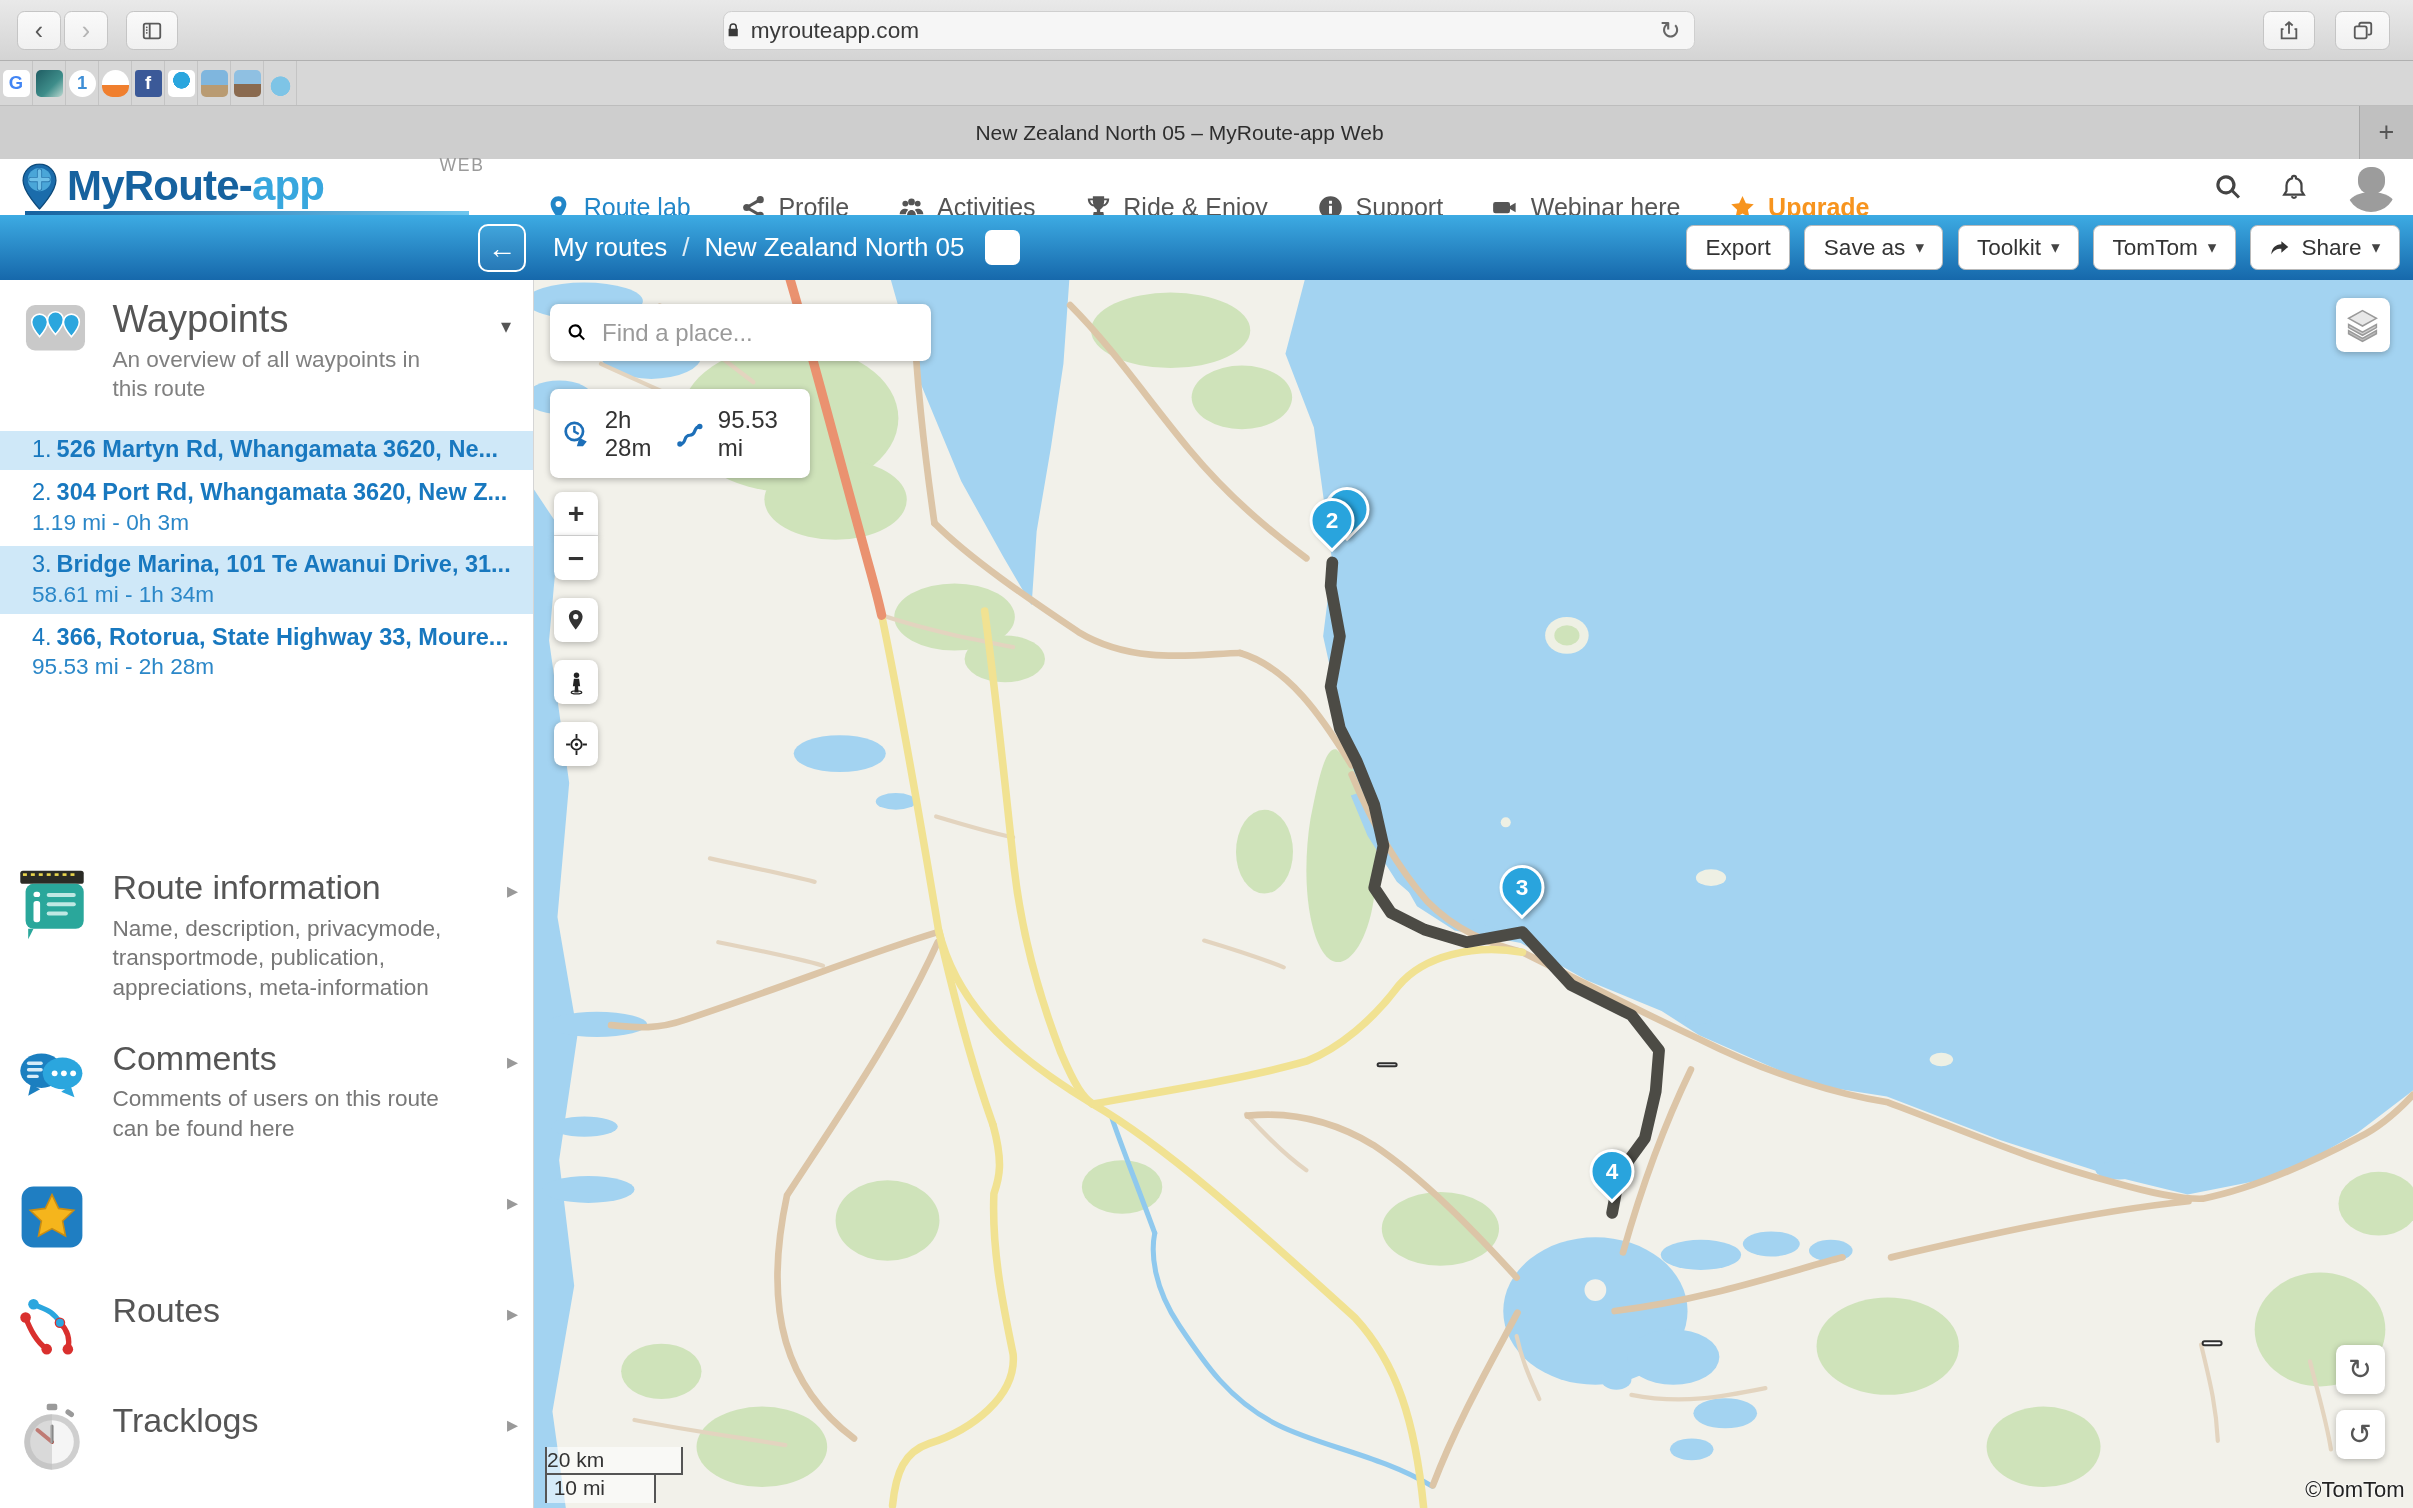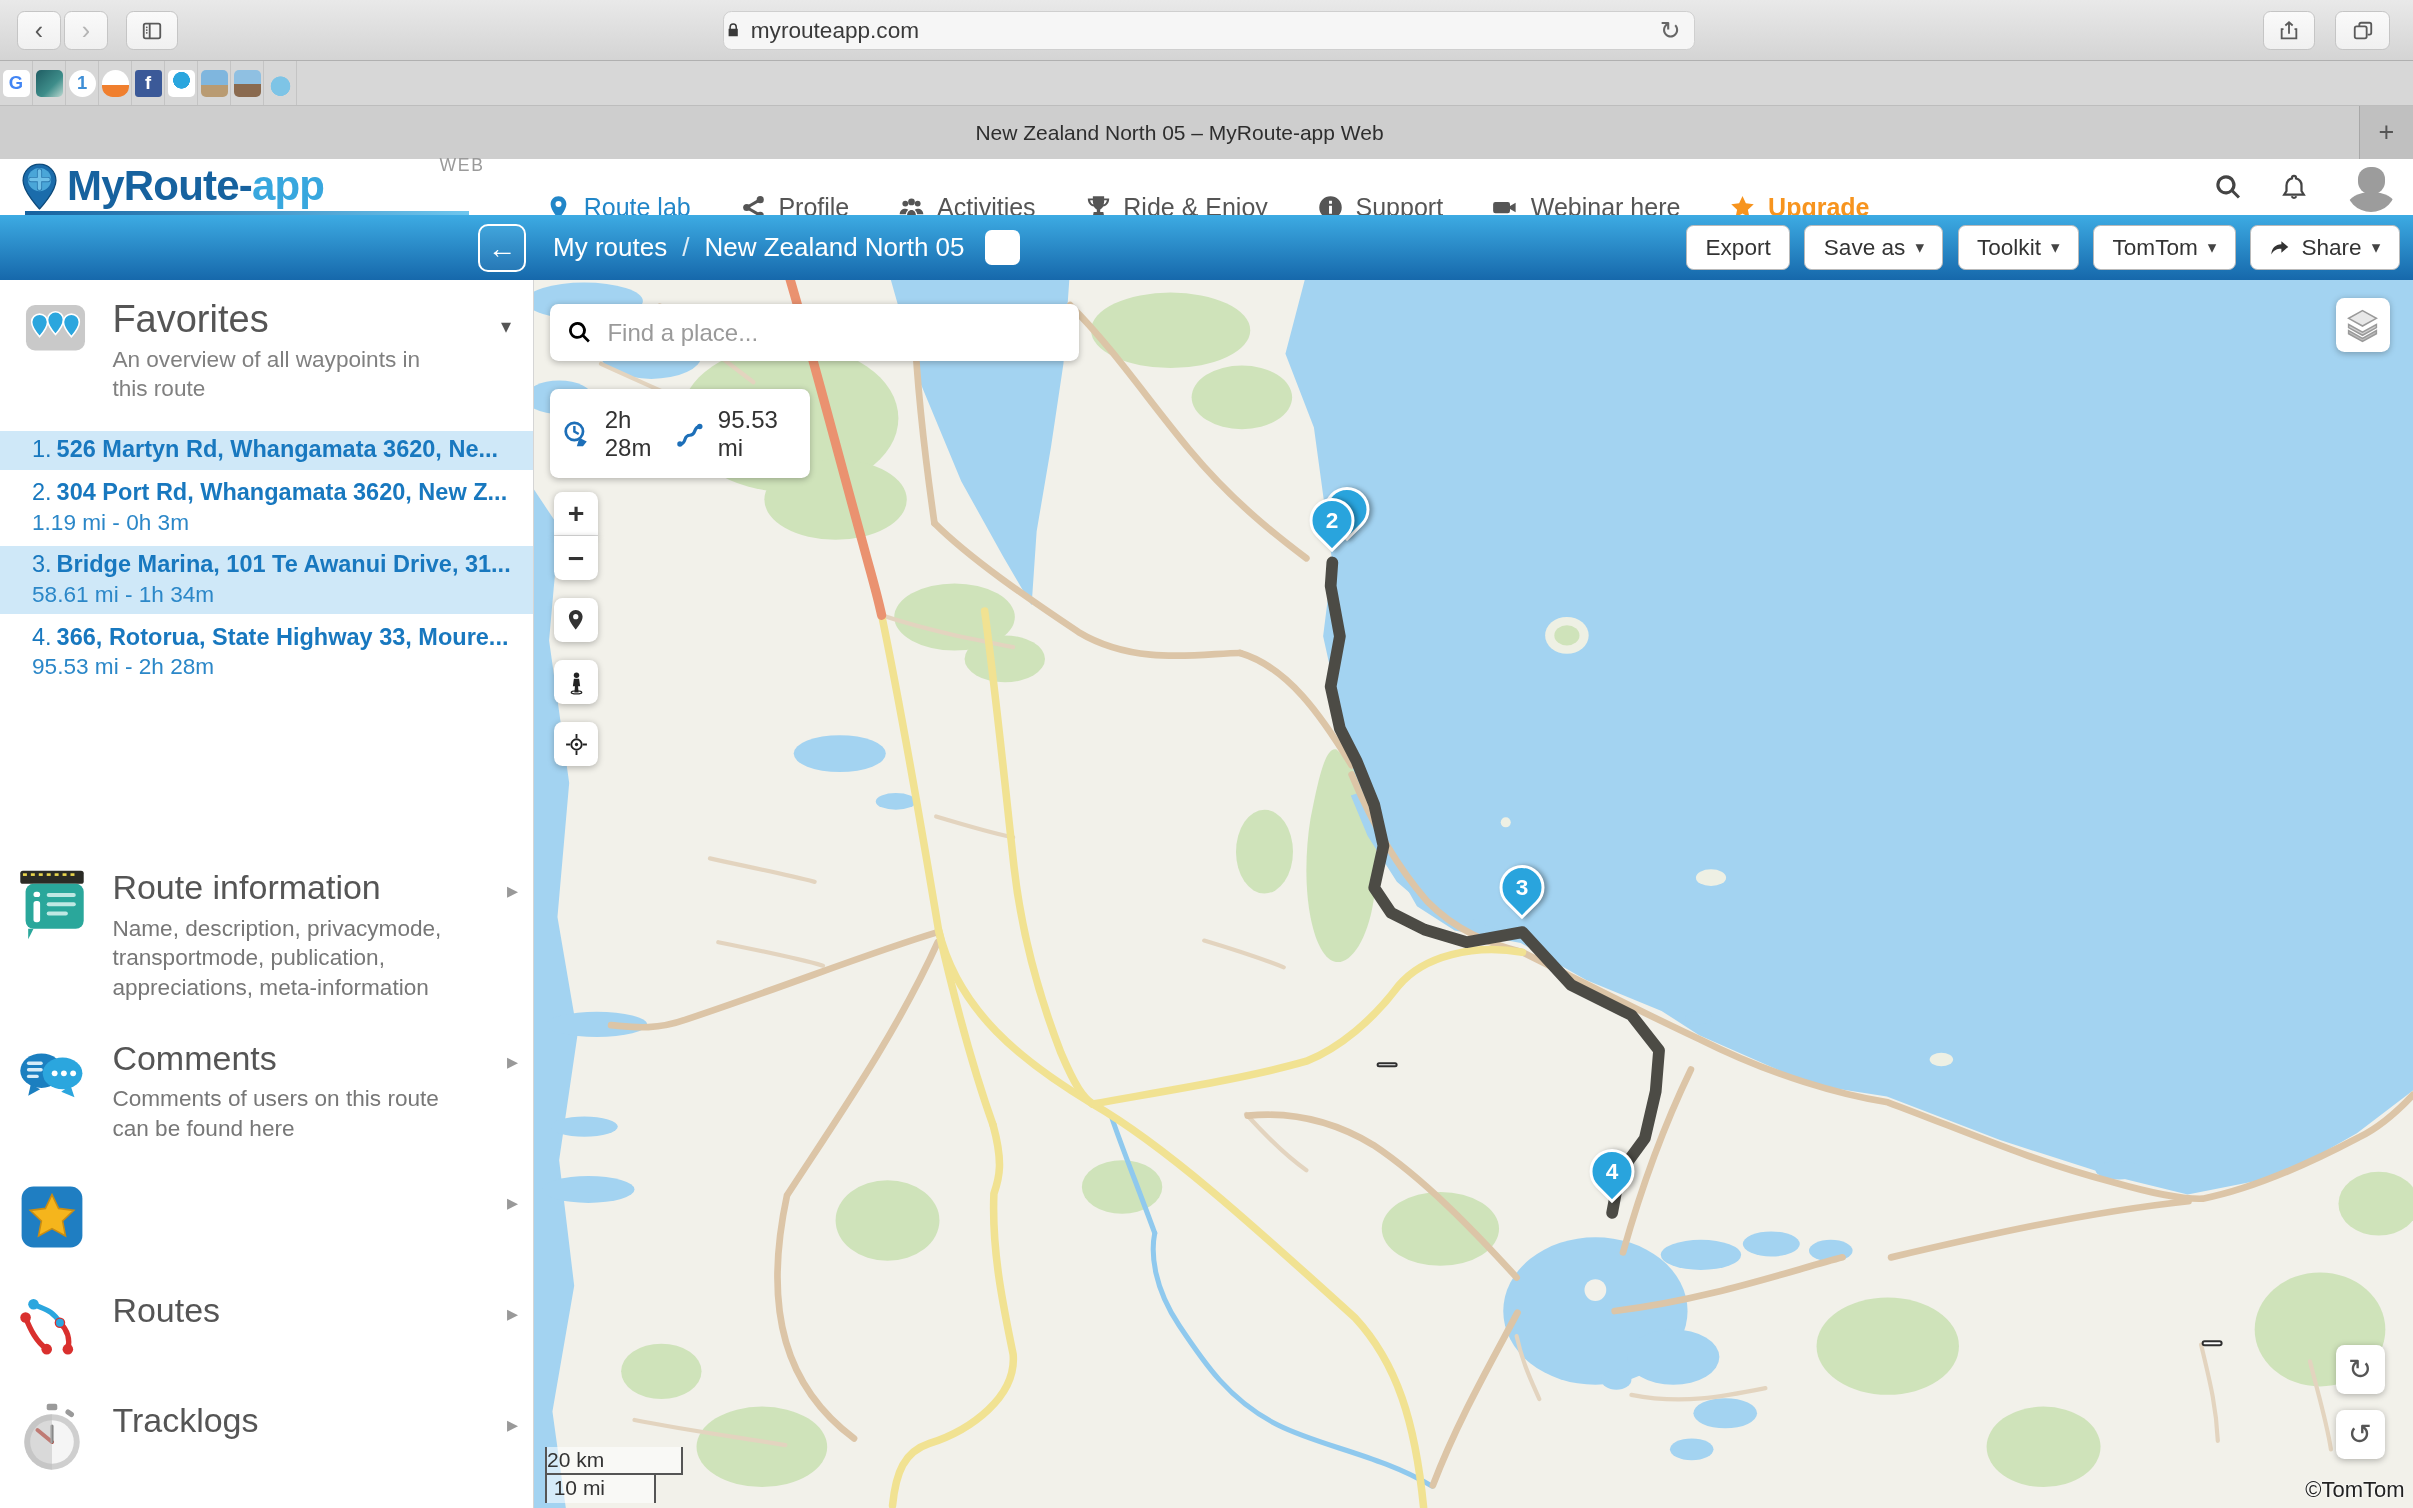--- a/index.html
+++ b/index.html
@@ -111,21 +111,21 @@
   .shield{position:absolute;transform:translate(-50%,-50%);z-index:3;background:#fff;border:2.5px solid #2f2f2f;
     border-radius:8.4px;padding:0.8px 8.4px;font-size:19px;font-weight:bold;color:#222;}
   .marker{position:absolute;width:47px;height:65px;transform:translate(-50%,-100%);z-index:30;}
   .marker .head{position:absolute;left:0.8px;top:0.8px;width:45px;height:45px;background:#29a4dd;border:3.4px solid #fff;
     border-radius:50% 50% 50% 0;transform:rotate(-45deg);box-shadow:1.7px 2.5px 5px rgba(0,0,0,.35);}
   .marker .head span{position:absolute;inset:0;display:flex;align-items:center;justify-content:center;
     transform:rotate(45deg);color:#fff;font-size:22.6px;font-weight:bold;}
   .marker.ghost{z-index:29;}
 
   .map-ctl{position:absolute;background:#fff;border-radius:8.4px;box-shadow:0 1.7px 6.7px rgba(0,0,0,.25);z-index:40;}
-  .findbox{left:16px;top:24px;width:529px;height:57px;display:flex;align-items:center;padding:0 17px;gap:13.4px;}
+  .findbox{left:16px;top:24px;width:381px;height:57px;display:flex;align-items:center;padding:0 17px;gap:13.4px;}
   .findbox input{border:none;outline:none;font-size:24px;color:#333;flex:1;background:transparent;
     font-family:"Liberation Sans",sans-serif;}
   .findbox input::placeholder{color:#9a9a9a;}
   .summary{left:16px;top:109px;width:260px;height:89px;padding:8.4px 11.7px;display:flex;flex-direction:row;justify-content:space-around;}
   .sumrow{display:flex;align-items:center;gap:13.4px;font-size:24px;color:#333;}
   .zbtn{width:44px;height:44px;display:flex;align-items:center;justify-content:center;font-size:28.5px;color:#333;font-weight:bold;}
   .z-in{left:20px;top:212px;border-radius:8.4px 8.4px 0 0;border-bottom:0.8px solid #ddd;}
   .z-out{left:20px;top:256px;border-radius:0 0 8.4px 8.4px;}
   .b-pin{left:20px;top:318px;}
   .b-peg{left:20px;top:380px;}
@@ -516,21 +516,21 @@
 </div>
 
 <div class="content">
 
   <div class="sidebar">
     <div class="wp-head">
       <svg class="wp-icon" width="77" height="64" viewBox="0 0 92 76">
           <use href="#si-wp"></use>
         </svg>
       <div>
-        <div class="wp-title">Favorites</div>
+        <div class="wp-title">Waypoints</div>
         <div class="wp-sub">An overview of all waypoints in this route</div>
       </div>
       <span class="wp-caret">▾</span>
     </div>
     <div class="wp-list">
 
     <div class="wp-row hl">
           <div class="l1"><span class="num">1.</span><span class="ttl">526 Martyn Rd, Whangamata 3620, Ne...</span></div>
 
         </div>

